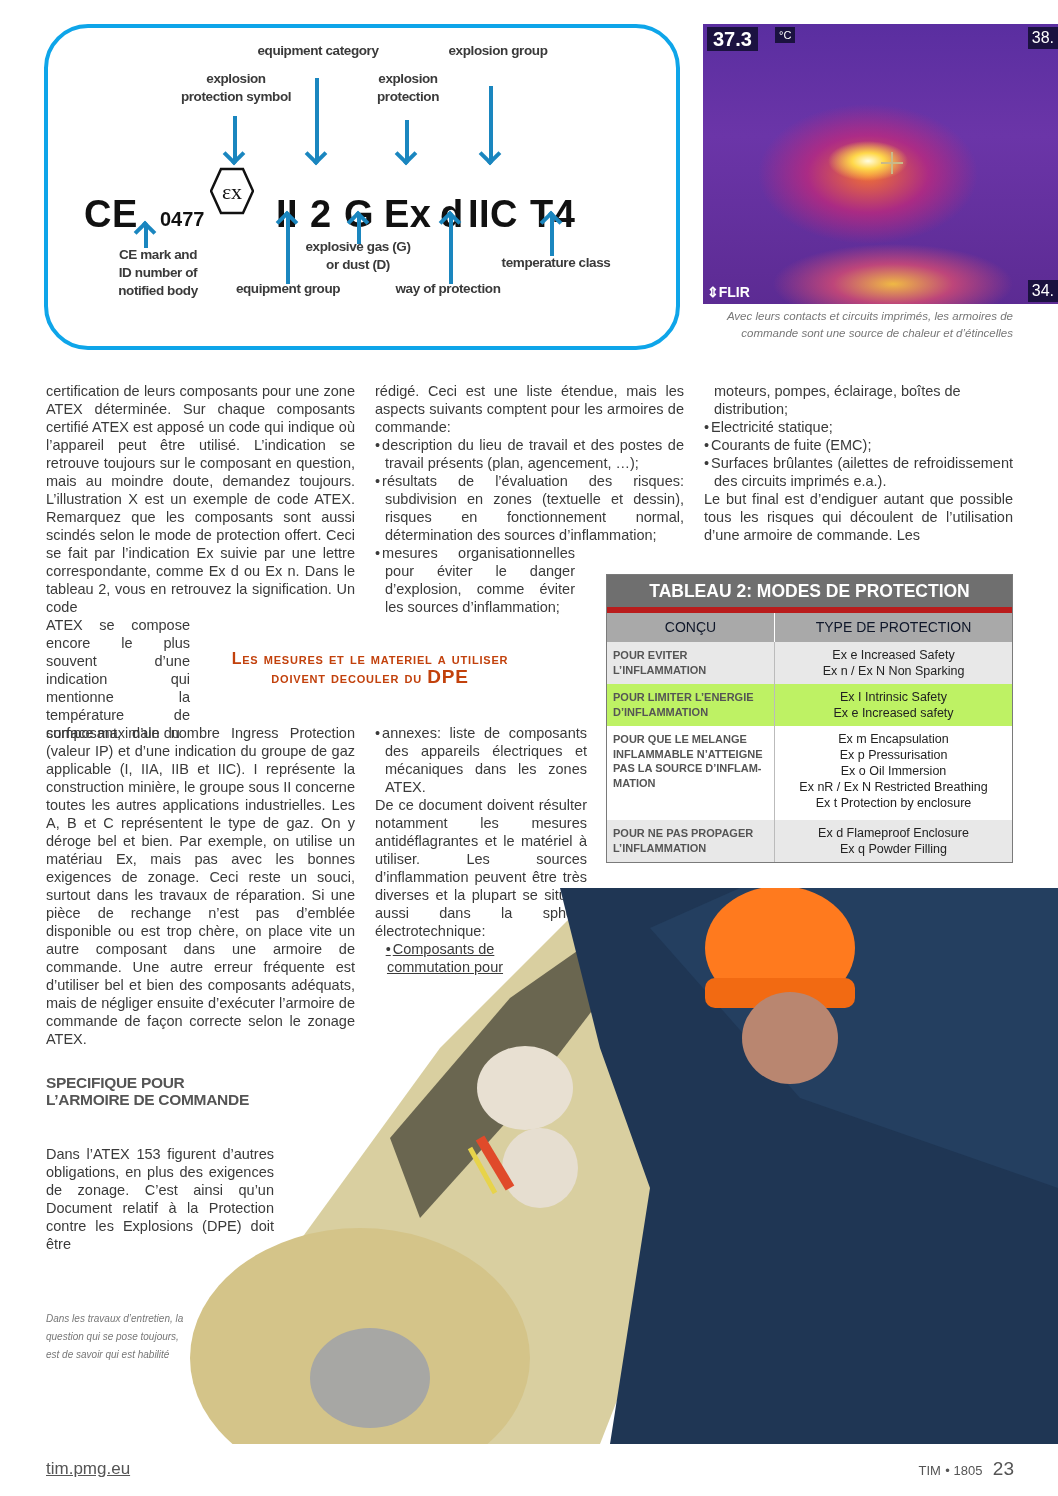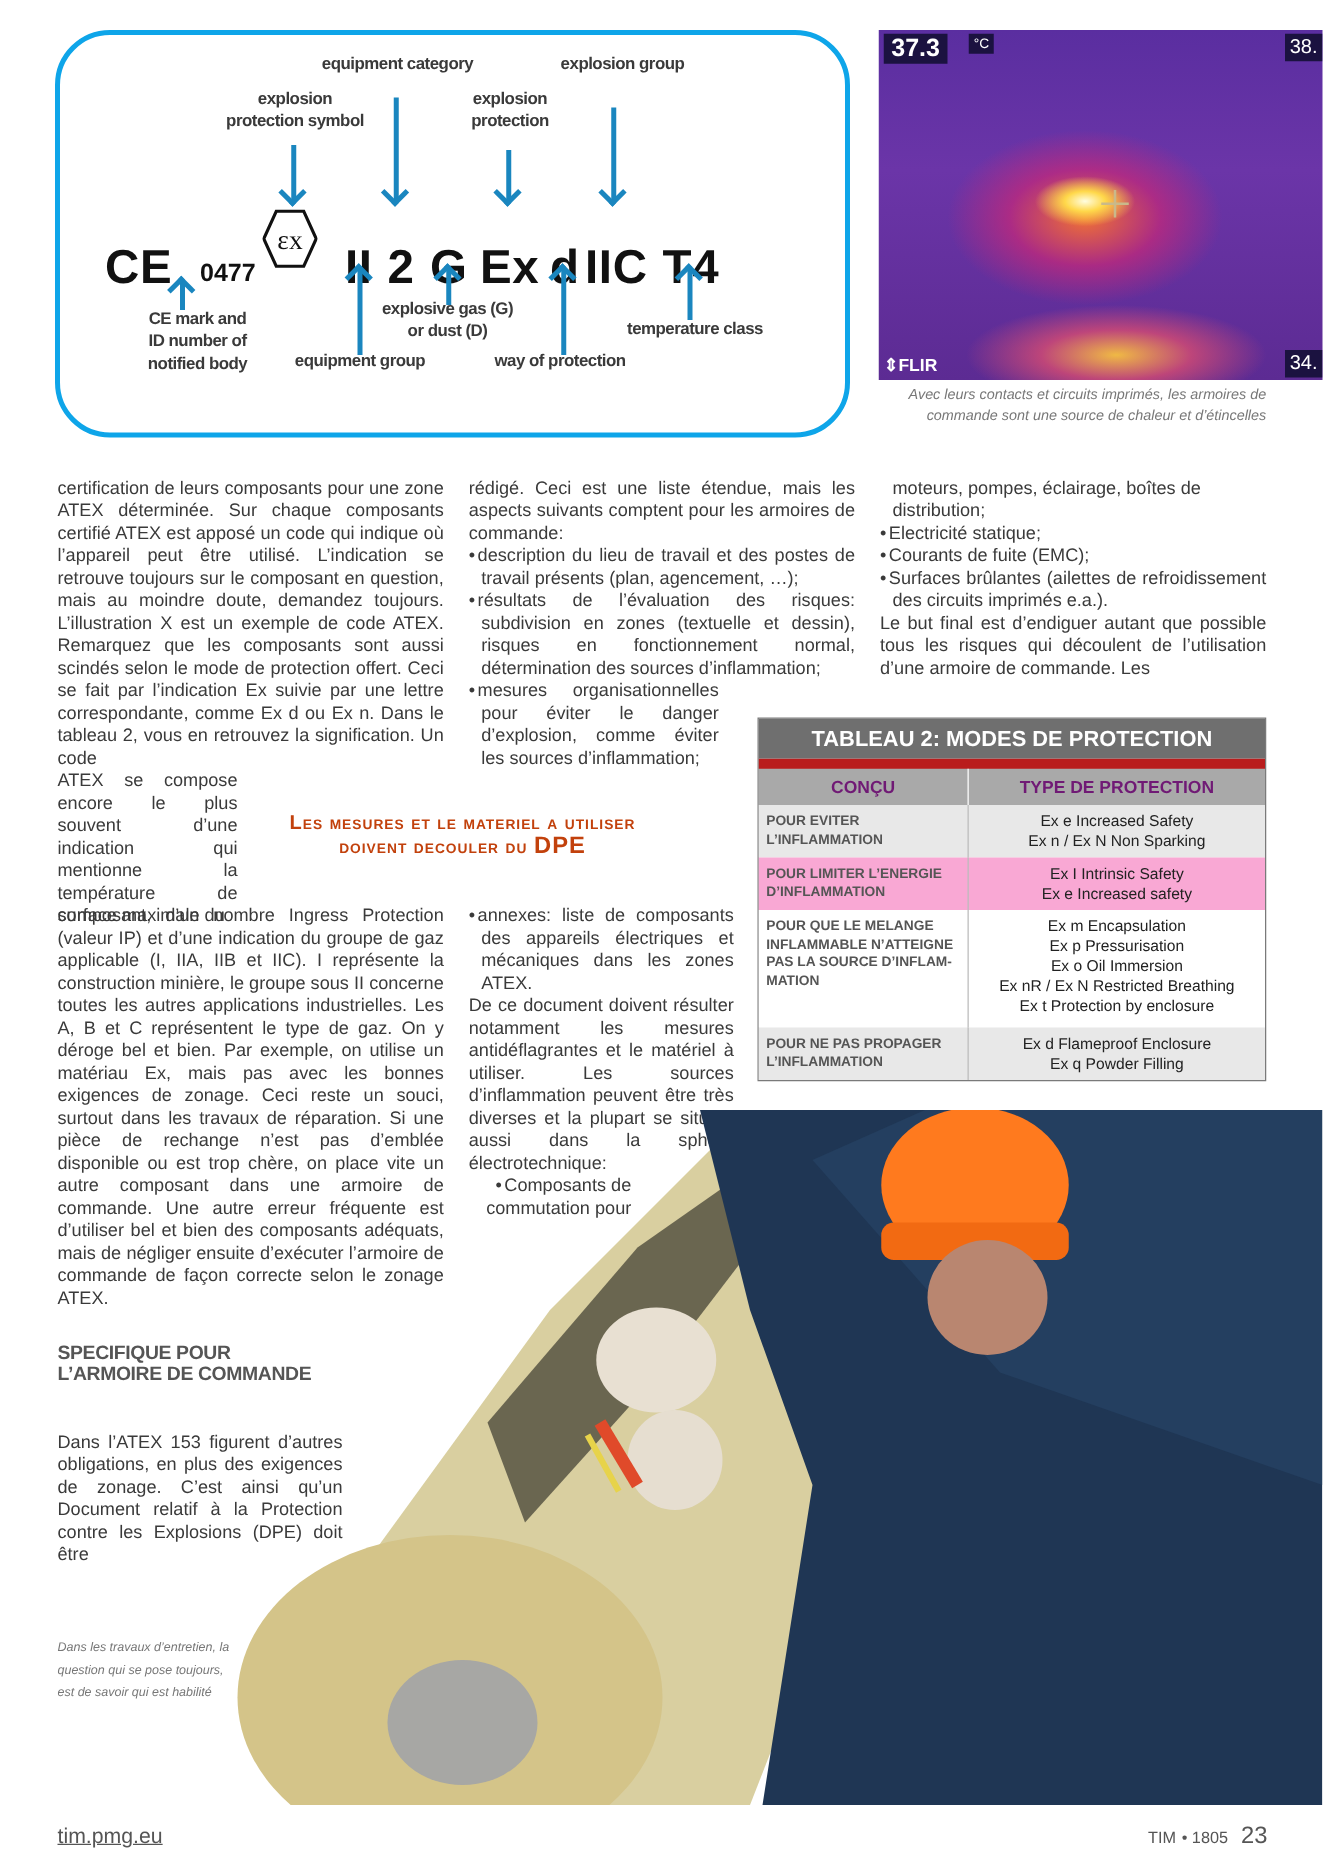--- a/index.html
+++ b/index.html
@@ -41,21 +41,21 @@
 
   .pullquote { left:205px; top:650px; width:330px; text-align:center; font-weight:bold; color:#c2410c; font-variant:small-caps; font-size:16px; line-height:18px; letter-spacing:0.8px; }
   .pullquote .big { font-size:19px; }
 
   .section-h { left:46px; top:1074px; font-weight:bold; font-size:15.5px; line-height:17px; color:#555; letter-spacing:-0.3px; }
   .photo-caption { left:46px; top:1274px; width:140px; font-style:italic; font-size:10px; line-height:18px; color:#777;margin-top:36px; }
 
   
   .tbl { left:606px; top:574px; width:407px; border:1px solid #7a7a7a; box-sizing:border-box; background:#fff; }
   .tbl .title { background:#6f6f6f; color:#fff; font-weight:bold; font-size:17.5px; text-align:center; line-height:32px; }
-  .tbl .head { display:flex; background:#a9a9a9; color:#701a75; font-weight:bold; font-size:14px; line-height:29px; border-top:8px solid #b91c1c; }
+  .tbl .head { display:flex; background:#a9a9a9; color:#0f172a; font-weight:normal; font-size:14px; line-height:29px; border-top:6px solid #b91c1c; }
   .tbl .head div:first-child { width:167px; text-align:center; border-right:1px solid #fff; }
   .tbl .head div:last-child { flex:1; text-align:center; }
   .tbl .row { display:flex; font-size:12.5px; line-height:16px; }
   .tbl .row:nth-child(odd) { background:#e8e8e8; }
   .tbl .row .c1 { width:161px; padding:6px 0 6px 6px; font-weight:bold; font-size:11px; color:#555; line-height:14.5px; border-right:1px solid #bbb; }
   .tbl .row .c2 { flex:1; text-align:center; padding:5px 0; color:#222; }
 
   
   .photo { left:180px; top:888px; width:878px; height:556px; overflow:hidden; }
   .photo svg { width:100%; height:100%; }
@@ -148,21 +148,21 @@
 
 <div class="abs txt" style="left:375px;top:382px;width:309px;">
   <p>rédigé. Ceci est une liste étendue, mais les aspects suivants comptent pour les armoires de commande:</p>
   <p class="bul">description du lieu de travail et des postes de travail présents (plan, agencement, …);</p>
   <p class="bul">résultats de l’évaluation des risques: subdivision en zones (textuelle et dessin), risques en fonctionnement normal, détermination des sources d’inflammation;</p>
   <p class="bul" style="width:190px;">mesures organisationnelles pour éviter le danger d’explosion, comme éviter les sources d’inflammation;</p>
 </div>
 <div class="abs txt" style="left:375px;top:724px;width:212px;">
   <p class="bul">annexes: liste de composants des appareils électriques et mécaniques dans les zones ATEX.</p>
   <p>De ce document doivent résulter notamment les mesures antidéflagrantes et le matériel à utiliser. Les sources d’inflammation peuvent être très diverses et la plupart se situent aussi dans la sphère électrotechnique:</p>
-  <p class="bul" style="width:120px;text-align:right;">Composants de commutation pour</p>
+  <p class="bul" style="width:120px;text-align:center;text-decoration:underline;">Composants de commutation pour</p>
 </div>
 
 <div class="abs txt" style="left:704px;top:382px;width:309px;">
   <p style="padding-left:10px;text-align:left;">moteurs, pompes, éclairage, boîtes de distribution;</p>
   <p class="bul">Electricité statique;</p>
   <p class="bul">Courants de fuite (EMC);</p>
   <p class="bul">Surfaces brûlantes (ailettes de refroidissement des circuits imprimés e.a.).</p>
   <p>Le but final est d’endiguer autant que possible tous les risques qui découlent de l’utilisation d’une armoire de commande. Les</p>
 </div>
 
@@ -173,21 +173,21 @@
     <div>TYPE DE PROTECTION</div>
   </div>
   <div>
     <div class="row">
       <div class="c1">POUR EVITER L’INFLAMMATION</div>
       <div class="c2">
           <div>Ex e Increased Safety</div>
           <div>Ex n / Ex N Non Sparking</div>
         </div>
     </div>
-    <div class="row" style="background:#f9a8d4;justify-content:space-between;">
+    <div class="row" style="background:#bef264;justify-content:space-between;">
       <div class="c1">POUR LIMITER L’ENERGIE D’INFLAMMATION</div>
       <div class="c2">
           <div>Ex I Intrinsic Safety</div>
           <div>Ex e Increased safety</div>
         </div>
     </div>
     <div class="row" style="background:#fff;">
       <div class="c1">POUR QUE LE MELANGE INFLAMMABLE N’ATTEIGNE PAS LA SOURCE D’INFLAM-MATION</div>
       <div class="c2" style="padding-bottom:9px;">
           <div>Ex m Encapsulation</div>

